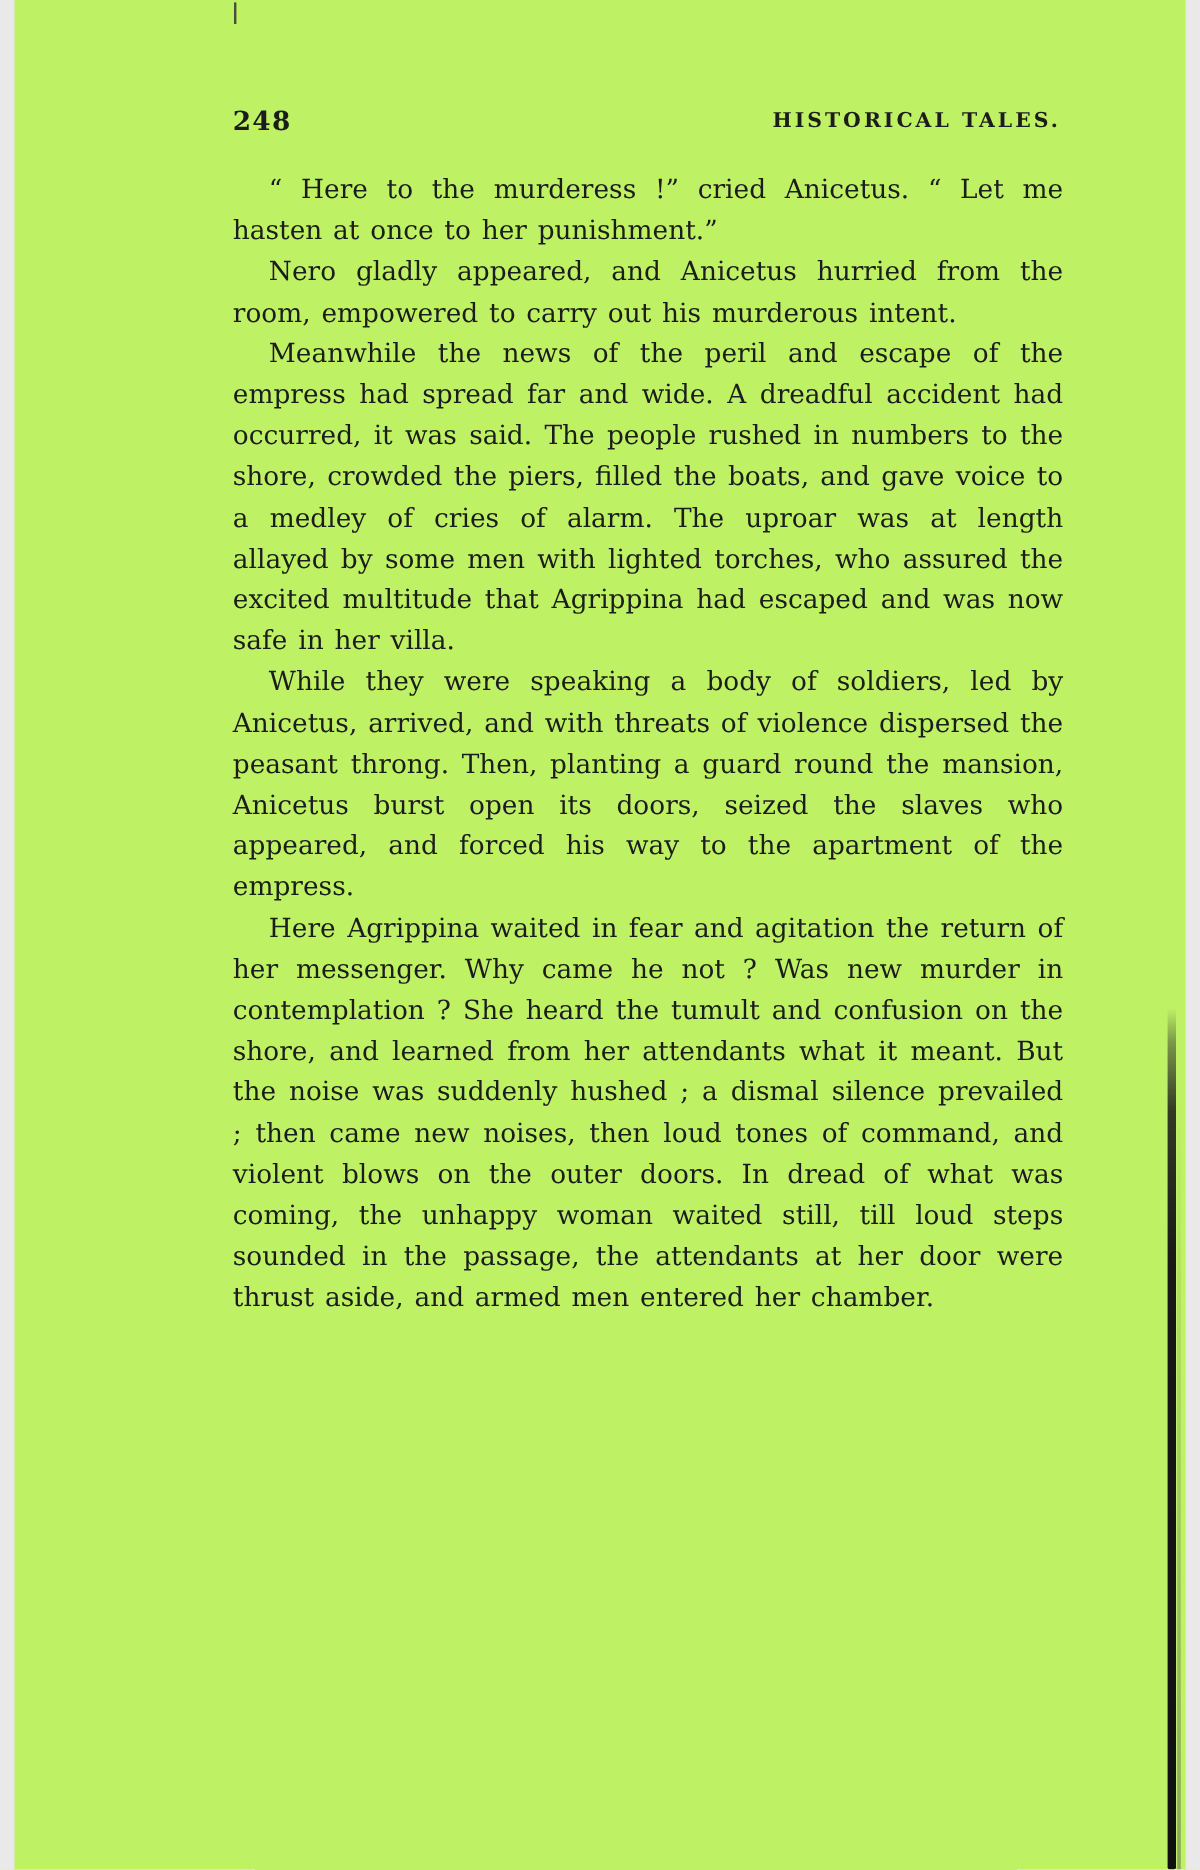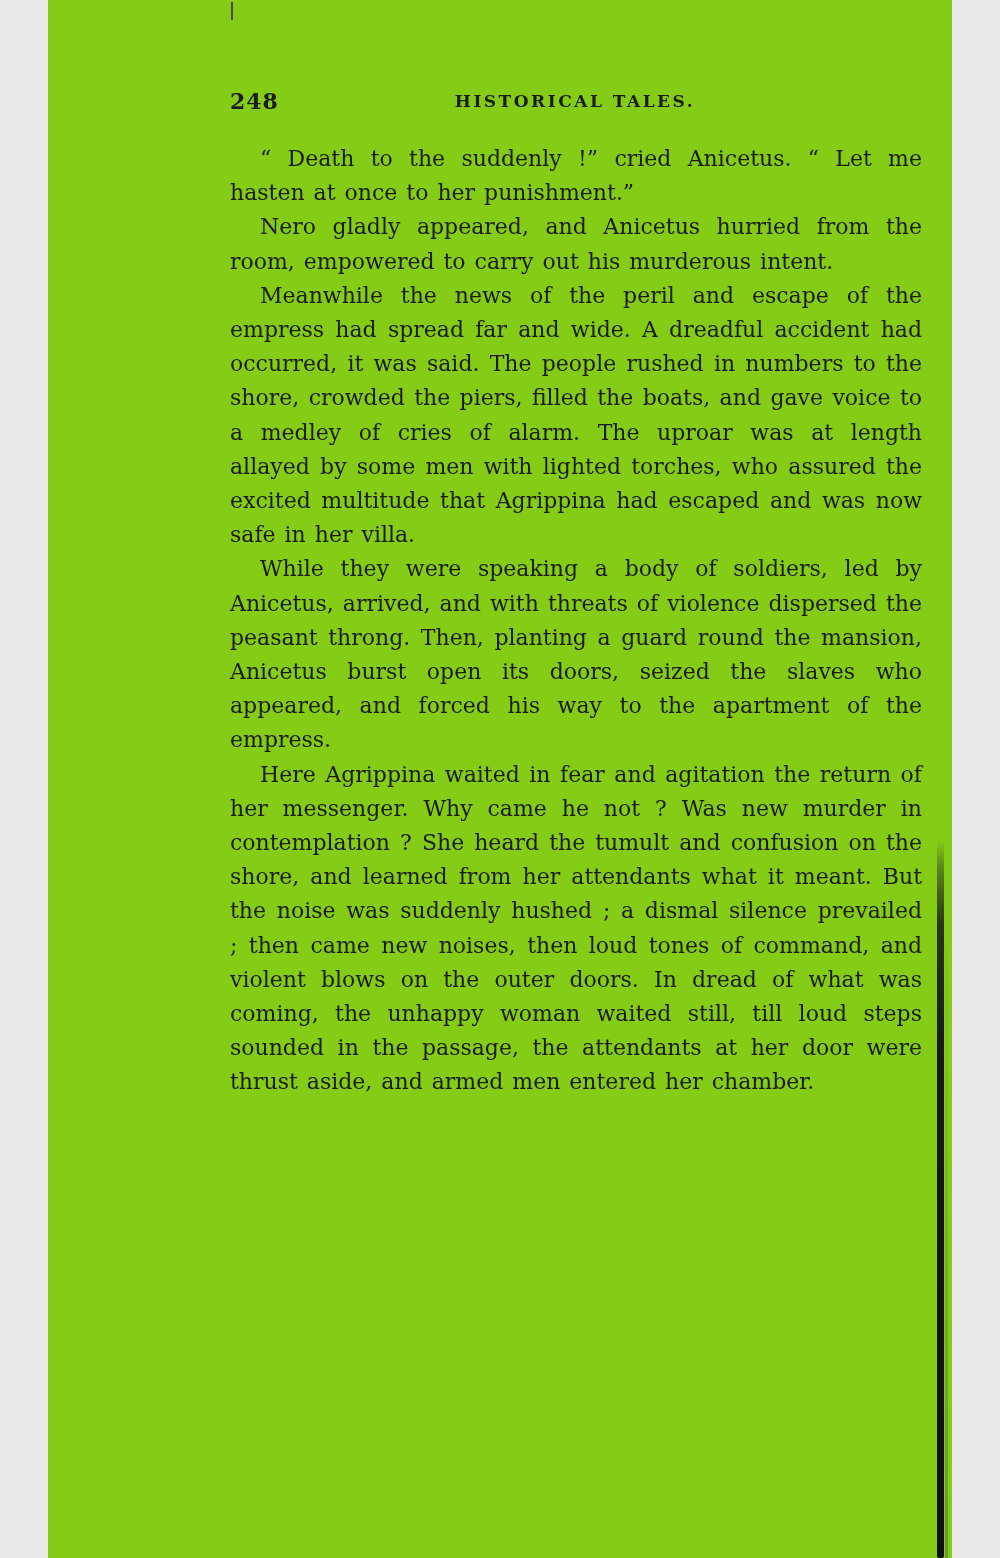--- a/index.html
+++ b/index.html
@@ -2,24 +2,24 @@
 <html><head>
 <meta charset="utf-8">
 <style>
   html, body {
     margin: 0;
     padding: 0;
     background: #e9e9e9;
   }
   .scan-page {
     position: relative;
-    width: 904px;
+    width: 976px;
     height: 1558px;
     margin: 0 auto;
-    background: #84cc16;
+    background: #bef264;
     overflow: hidden;
     font-family: "DejaVu Serif", "Liberation Serif", serif;
     color: #1c1c1c;
   }
   .header-row {
     position: absolute;
     top: 88px;
     left: 182px;
     width: 690px;
     height: 30px;
@@ -30,21 +30,21 @@
     top: 0;
     font-size: 22px;
     font-weight: bold;
     letter-spacing: 1px;
   }
   .running-header {
     position: absolute;
     left: 0;
     right: 0;
     top: 3px;
-    text-align: center;
+    text-align: right;
     font-size: 17px;
     font-weight: bold;
     letter-spacing: 2.5px;
   }
   .body-text {
     position: absolute;
     top: 142px;
     left: 182px;
     width: 692px;
     font-size: 22px;
@@ -96,21 +96,21 @@
 <div class="scan-page">
 
   <div class="scan-mark-top"></div>
 
   <div class="header-row">
     <span class="page-number">248</span>
     <span class="running-header">HISTORICAL TALES.</span>
   </div>
 
   <div class="body-text">
-    <p>“ Death to the suddenly !” cried Anicetus.  “ Let me hasten at once to her punishment.”</p>
+    <p>“ Here to the murderess !” cried Anicetus.  “ Let me hasten at once to her punishment.”</p>
     <p>Nero gladly appeared, and Anicetus hurried from the room, empowered to carry out his murderous intent.</p>
     <p>Meanwhile the news of the peril and escape of the empress had spread far and wide.  A dreadful accident had occurred, it was said.  The people rushed in numbers to the shore, crowded the piers, filled the boats, and gave voice to a medley of cries of alarm.  The uproar was at length allayed by some men with lighted torches, who assured the excited multitude that Agrippina had escaped and was now safe in her villa.</p>
     <p>While they were speaking a body of soldiers, led by Anicetus, arrived, and with threats of violence dispersed the peasant throng.  Then, planting a guard round the mansion, Anicetus burst open its doors, seized the slaves who appeared, and forced his way to the apartment of the empress.</p>
     <p>Here Agrippina waited in fear and agitation the return of her messenger.  Why came he not ?  Was new murder in contemplation ?  She heard the tumult and confusion on the shore, and learned from her attendants what it meant.  But the noise was suddenly hushed ; a dismal silence prevailed ; then came new noises, then loud tones of command, and violent blows on the outer doors.  In dread of what was coming, the unhappy woman waited still, till loud steps sounded in the passage, the attendants at her door were thrust aside, and armed men entered her chamber.</p>
   </div>
 
   <div class="scan-edge-right"></div>
 
 </div>
 

